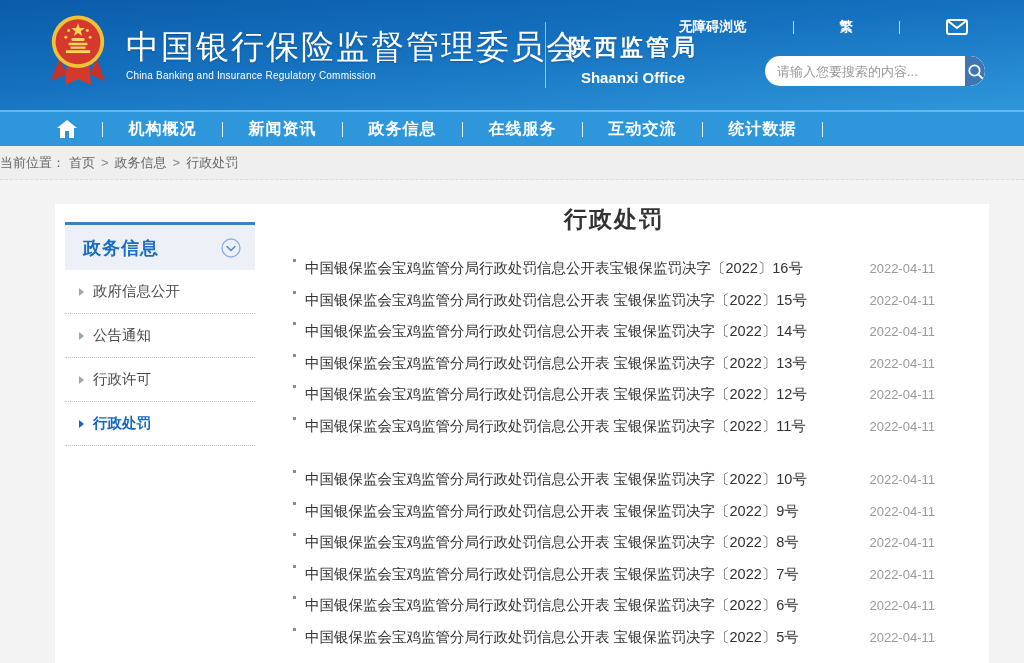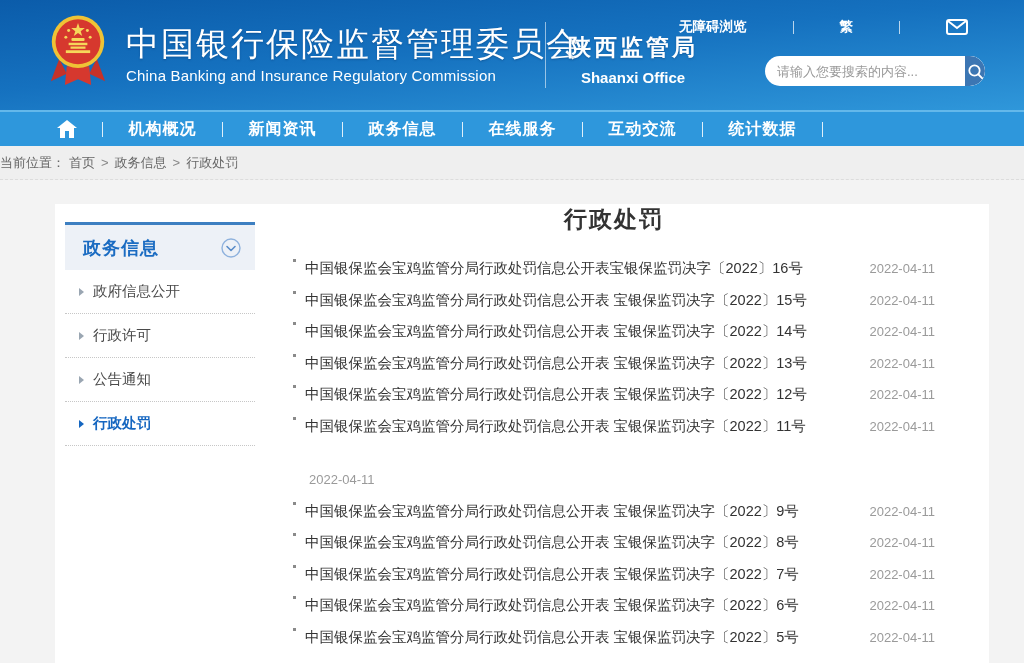--- a/index.html
+++ b/index.html
@@ -7,21 +7,21 @@
     font-family:"Liberation Sans","DejaVu Sans",sans-serif; background:#f3f3f3; }
   a { text-decoration:none; color:inherit; cursor:pointer; }
 
   
   .site-header { position:relative; width:1024px; height:110px;
     background:linear-gradient(175deg,#0b5caa 0%,#1571bf 45%,#2f97da 100%); }
   .brand { position:absolute; left:48px; top:10px; display:flex; align-items:center; }
   .emblem { width:60px; height:88px; margin-right:18px; }
   .brand-text .cn { color:#fff; font-size:33px; font-weight:normal; letter-spacing:2px;
     text-shadow:0 1px 2px rgba(0,40,90,.35); line-height:1.2; }
-  .brand-text .en { color:#fff; font-size:15px; margin-top:4px; letter-spacing:.2px; }
+  .brand-text .en { color:#fff; font-size:10px; margin-top:4px; letter-spacing:.2px; }
   .header-divider { position:absolute; left:545px; top:22px; width:1px; height:66px;
     background:rgba(255,255,255,.55); }
   .office { position:absolute; left:568px; top:32px; text-align:center; }
   .office .cn { color:#fff; font-size:23px; font-weight:bold; letter-spacing:3px;
     text-shadow:0 1px 2px rgba(0,40,90,.35); }
   .office .en { color:#fff; font-size:15px; font-weight:bold; margin-top:6px; }
   .top-links { position:absolute; right:56px; top:18px; display:flex; align-items:center;
     color:#fff; font-size:13.5px; font-weight:bold;gap:32px; }
   .top-links .sep { width:1px; height:13px; background:rgba(255,255,255,.7); margin:0 14px; }
   .mail-icon svg { display:block; }
@@ -171,26 +171,26 @@
       </svg>
     </div>
     <div id="side-list">
   <div class="side-item">
     <span class="tri"></span>
     <span class="lbl">政府信息公开</span>
   </div>
 
   <div class="side-item">
     <span class="tri"></span>
-    <span class="lbl">行政许可</span>
+    <span class="lbl">公告通知</span>
   </div>
 
   <div class="side-item">
     <span class="tri"></span>
-    <span class="lbl">公告通知</span>
+    <span class="lbl">行政许可</span>
   </div>
 
   <div class="side-item active">
     <span class="tri"></span>
     <span class="lbl">行政处罚</span>
   </div>
 </div>
   </aside>
 
   <main class="main-col">
@@ -240,20 +240,24 @@
   <div class="doc-row">
     <a class="doc-link">
       <span class="bullet"></span>
       <span class="doc-title">中国银保监会宝鸡监管分局行政处罚信息公开表 宝银保监罚决字〔2022〕11号</span>
     </a>
     <span class="doc-date">2022-04-11</span>
   </div>
 </div>
         <div class="doc-group">
   <div class="doc-row">
+    <a class="doc-link">
+      <span class="bullet"></span>
+      <span class="doc-title">中国银保监会宝鸡监管分局行政处罚信息公开表 宝银保监罚决字〔2022〕10号</span>
+    </a>
     <span class="doc-date">2022-04-11</span>
   </div>
 
   <div class="doc-row">
     <a class="doc-link">
       <span class="bullet"></span>
       <span class="doc-title">中国银保监会宝鸡监管分局行政处罚信息公开表 宝银保监罚决字〔2022〕9号</span>
     </a>
     <span class="doc-date">2022-04-11</span>
   </div>

